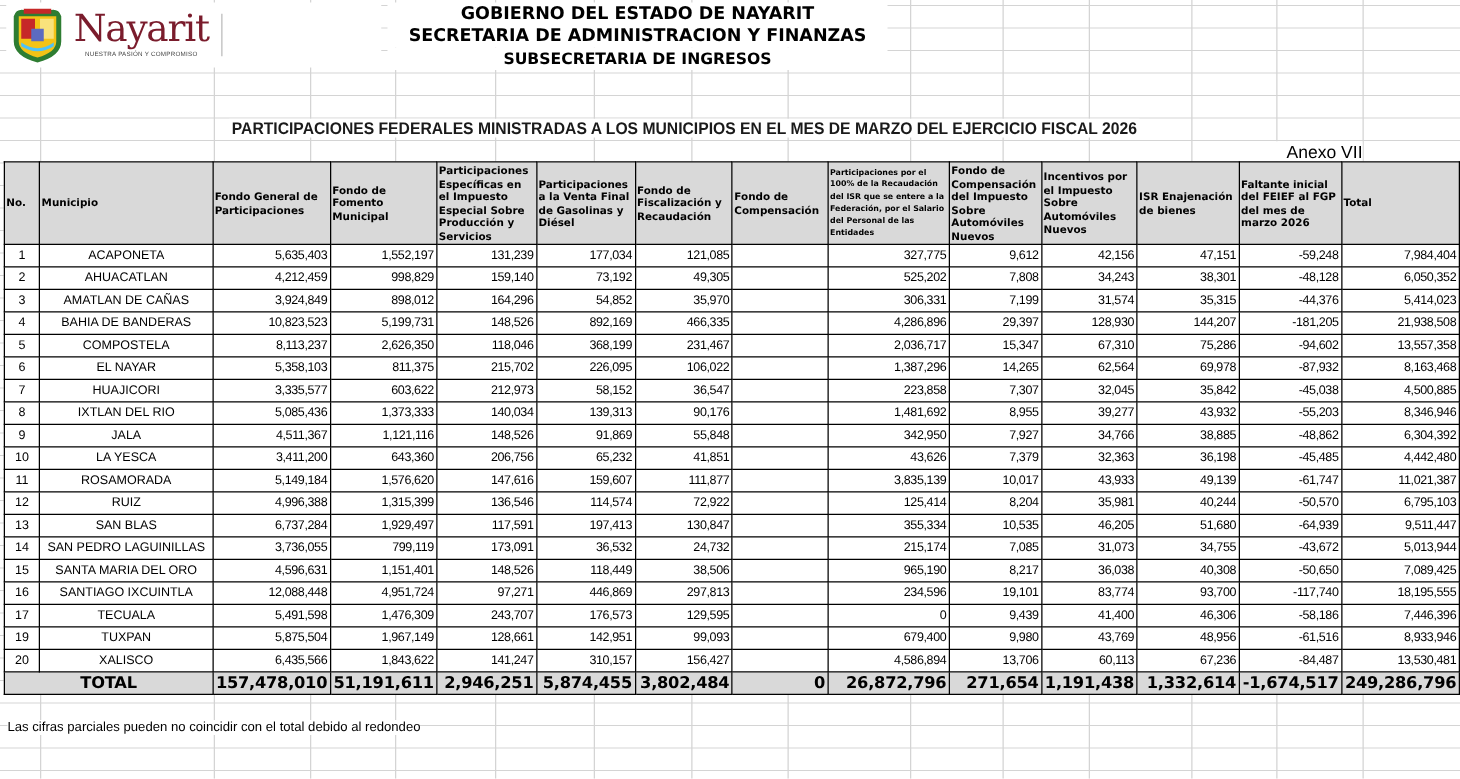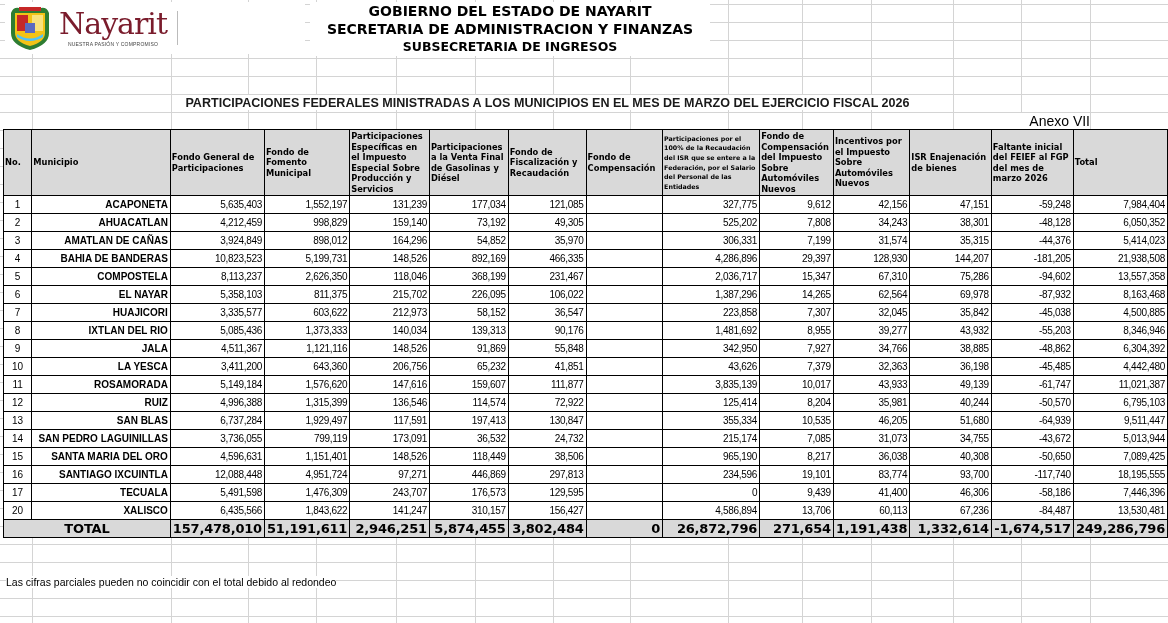--- a/index.html
+++ b/index.html
@@ -34,21 +34,21 @@
   .report-title { position: absolute; left: 0; top: 95px; width: 1095px; text-align: center; font-family: "Liberation Sans", sans-serif; font-weight: bold; font-size: 13.5px; color: #1a1a1a; z-index: 2; transform: scaleX(0.93); transform-origin: 547px 0; background: transparent; }
   .report-title span { background: #fff; padding: 0 2px; }
   .anexo { position: absolute; left: 1000px; top: 113px; width: 90px; text-align: right; font-size: 14px; z-index: 2; background: #fff; }
 
   table.main { position: absolute; left: 3px; top: 129px; border-collapse: collapse; z-index: 2; background: #fff; table-layout: fixed; }
   table.main th, table.main td { border: 1px solid #000; }
   table.main th { background: #d9d9d9; font-family: "DejaVu Sans", sans-serif; font-weight: bold; font-size: 8.3px; line-height: 10.5px; text-align: left; vertical-align: middle; padding: 1px 1px; height: 58px; }
   table.main th.small { font-size: 6.3px; line-height: 9.6px; }
   table.main td { font-size: 10px; height: 18px; padding: 0 2px; white-space: nowrap; font-family: "Liberation Sans", sans-serif; }
   td.no { text-align: center; }
-  td.mun { text-align: right; padding-left: 3px; font-weight: bold; }
+  td.mun { text-align: center; padding-left: 3px; }
   td.num { text-align: right; letter-spacing: -0.3px; }
   tr.total td { background: #d9d9d9; font-weight: bold; font-family: "DejaVu Sans", sans-serif; font-size: 13px; letter-spacing: -0.2px; }
   tr.total td.tl { text-align: center; }
 
   .note { position: absolute; left: 6px; top: 576px; font-size: 10.5px; z-index: 2; background: #fff; }
 </style>
 </head>
 <body>
 
 <div class="grid-bg"></div>
@@ -395,20 +395,36 @@
         <td class="num">129,595</td>
         <td class="num"></td>
         <td class="num">0</td>
         <td class="num">9,439</td>
         <td class="num">41,400</td>
         <td class="num">46,306</td>
         <td class="num">-58,186</td>
         <td class="num">7,446,396</td>
       </tr>
       <tr>
+        <td class="no">19</td>
+        <td class="mun">TUXPAN</td>
+        <td class="num">5,875,504</td>
+        <td class="num">1,967,149</td>
+        <td class="num">128,661</td>
+        <td class="num">142,951</td>
+        <td class="num">99,093</td>
+        <td class="num"></td>
+        <td class="num">679,400</td>
+        <td class="num">9,980</td>
+        <td class="num">43,769</td>
+        <td class="num">48,956</td>
+        <td class="num">-61,516</td>
+        <td class="num">8,933,946</td>
+      </tr>
+      <tr>
         <td class="no">20</td>
         <td class="mun">XALISCO</td>
         <td class="num">6,435,566</td>
         <td class="num">1,843,622</td>
         <td class="num">141,247</td>
         <td class="num">310,157</td>
         <td class="num">156,427</td>
         <td class="num"></td>
         <td class="num">4,586,894</td>
         <td class="num">13,706</td>

